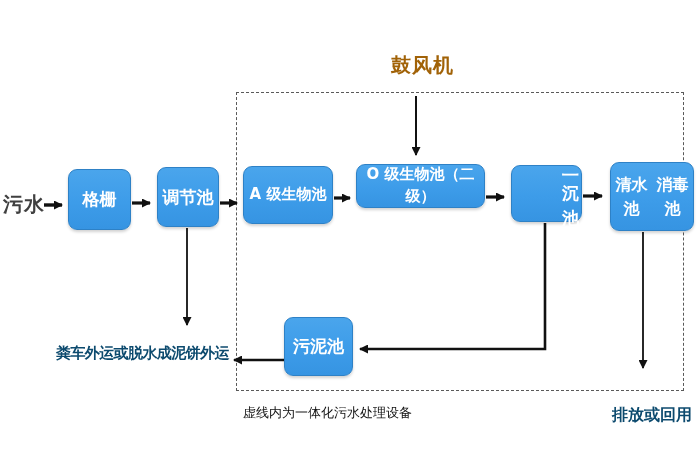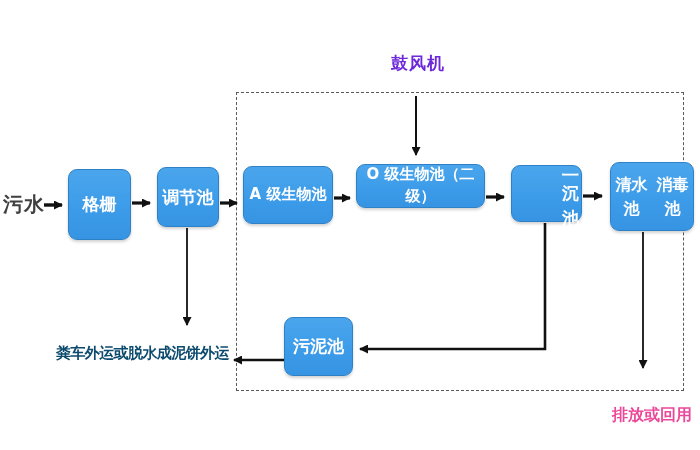--- a/index.html
+++ b/index.html
@@ -13,33 +13,33 @@
 
   .node{
     position:absolute;box-sizing:border-box;
     background:linear-gradient(180deg,#4aa5ec 0%,#3d9ce9 55%,#3694e2 100%);
     border:1.5px solid #2e81c6;border-radius:9px;
     color:#ffffff;font-weight:bold;
     display:flex;align-items:center;justify-content:center;text-align:center;
     box-shadow:0 2px 3px rgba(0,0,0,0.18);
     line-height:1.45;
   }
-  .node-grid{left:68px;top:169px;width:63px;height:71px;font-size:17px;}
+  .node-grid{left:68px;top:169px;width:63px;height:61px;font-size:17px;}
   .node-regulating{left:157px;top:167px;width:62px;height:60px;font-size:17px;}
   .node-a-bio{left:243px;top:166px;width:90px;height:58px;font-size:15px;text-align:right;}
   .node-o-bio{left:356px;top:164px;width:129px;height:44px;font-size:15px;}
   .node-secondary-sed{left:511px;top:165px;width:71px;height:57px;font-size:17px;padding-left:48px;}
   .node-clear-disinfect{left:610px;top:162px;width:84px;height:69px;font-size:16px;flex-direction:row;}
   .node-sludge{left:284px;top:317px;width:69px;height:59px;font-size:17px;}
 
   .lbl{position:absolute;white-space:nowrap;}
   .lbl-influent{left:3px;top:191px;font-size:20px;font-weight:bold;color:#404040;letter-spacing:1px;}
-  .lbl-blower{left:391px;top:52px;font-size:17px;font-weight:bold;color:#6d28d9;letter-spacing:1px;}
+  .lbl-blower{left:391px;top:52px;font-size:20px;font-weight:bold;color:#a16207;letter-spacing:1px;}
   .lbl-sludge-out{left:56px;top:344px;font-size:15px;font-weight:bold;color:#0c4a6e;letter-spacing:-0.6px;}
-  .lbl-discharge{left:612px;top:405px;font-size:16px;font-weight:bold;color:#ec4899;}
+  .lbl-discharge{left:612px;top:405px;font-size:16px;font-weight:bold;color:#0c4a6e;}
   .lbl-caption{left:243px;top:404px;font-size:13px;color:#111111;}
 
   .arrows{position:absolute;left:0;top:0;width:700px;height:450px;pointer-events:none;}
 </style>
 </head>
 <body>
 
 <div class="canvas">
 
   <div class="dashed-box"></div>
@@ -83,14 +83,15 @@
     <span>消毒池</span>
   </div>
   <div class="node node-sludge">
     <span>污泥池</span>
   </div>
 
   <div class="lbl lbl-influent">污水</div>
   <div class="lbl lbl-blower">鼓风机</div>
   <div class="lbl lbl-sludge-out">粪车外运或脱水成泥饼外运</div>
   <div class="lbl lbl-discharge">排放或回用</div>
+  <div class="lbl lbl-caption">虚线内为一体化污水处理设备</div>
 
 </div>
 
 </body></html>

